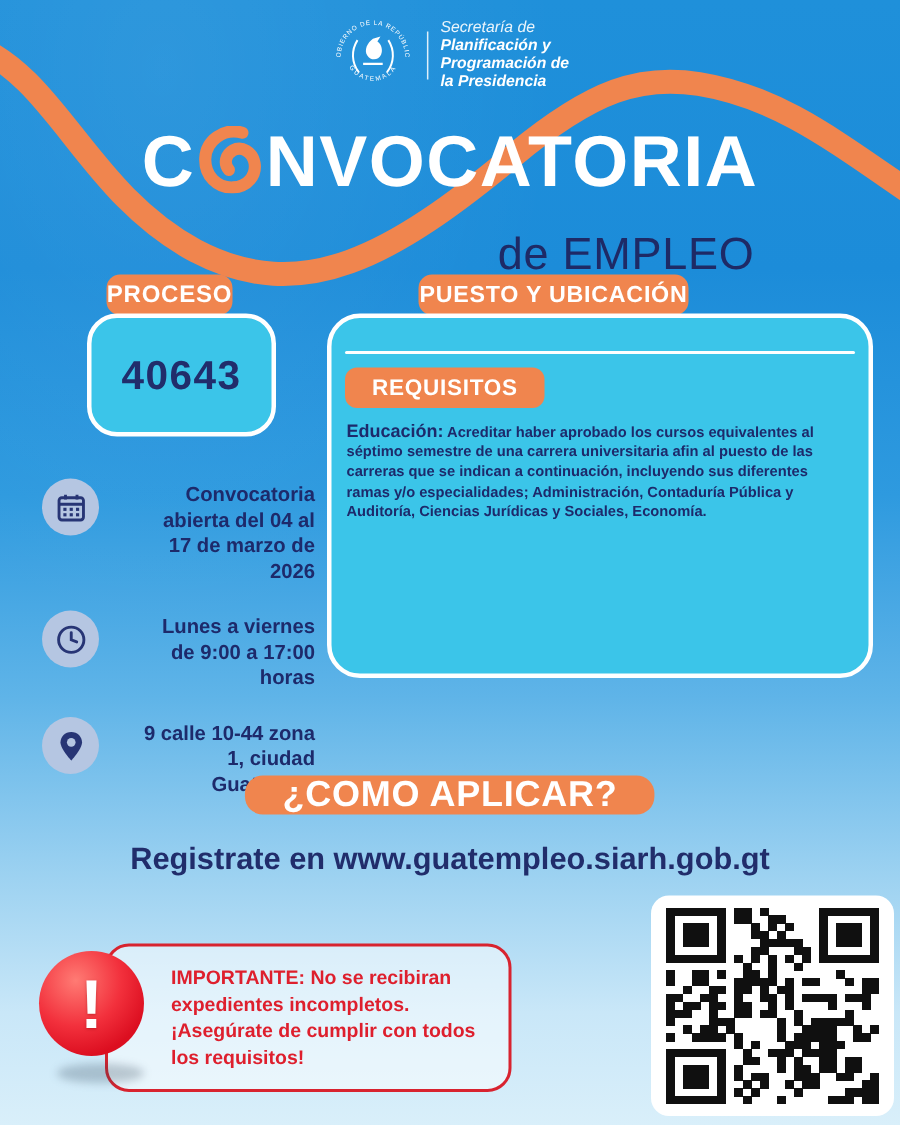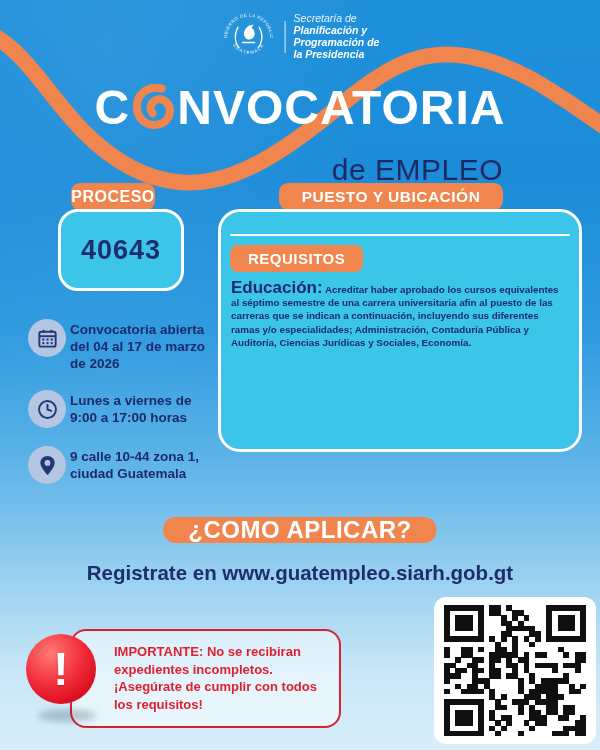--- a/index.html
+++ b/index.html
@@ -27,38 +27,38 @@
   
   .title { position:absolute; top:84px; left:0; right:0; text-align:center; color:#fff;
            font-size:48px; font-weight:bold; letter-spacing:1px; line-height:48px; }
   .swirl-o { width:45px; height:45px; display:inline-block; vertical-align:-5px; margin:0 1px; }
   .subtitle { position:absolute; top:127px; right:97px; color:#1E2A66; font-size:30px; font-weight:normal; letter-spacing:.5px;margin-top:26px; }
 
   
   .tab { position:absolute; background:#F0854E; color:#fff; font-weight:bold;
          display:flex; align-items:center; justify-content:center; border-radius:9px; letter-spacing:.5px; }
   .tab-proceso { left:71px; top:183px; width:84px; height:27px; font-size:16px; }
-  .tab-puesto  { left:279px; top:183px; width:224px; height:27px; font-size:15.5px; }
+  .tab-puesto  { left:279px; top:183px; width:180px; height:27px; font-size:15.5px; }
 
   
   .cyan-box { position:absolute; background:#3BC5E9; border:3px solid #fff; border-radius:20px; }
   .proceso-box { left:58px; top:209px; width:126px; height:82px;
                  display:flex; align-items:center; justify-content:center; }
   .proceso-number { color:#212D6B; font-size:27px; font-weight:bold; letter-spacing:1px; }
   .puesto-box { left:218px; top:209px; width:364px; height:243px; border-radius:22px; padding-top:13px; text-align:center; }
   .job-title { color:#1D2A6B; font-size:17.5px; line-height:20px; font-weight:bold; padding:0 32px; }
   .job-meta { color:#1D2A6B; font-size:10px; line-height:12.5px; font-weight:bold; margin-top:9px; padding:0 14px; }
   .rule { height:2px; background:#fff; margin:9px 9px 0; border-radius:1px; }
   .tab-req { position:static; display:inline-flex; margin:9px 0 0 9px; float:left; padding:5px 18px; font-size:15px; border-radius:8px; }
   .req-p { clear:both; text-align:left; color:#1D2A6B; font-weight:bold; font-size:9.8px; line-height:13.2px; padding:9px 14px 0 10px; }
-  .req-p .lead { font-size:17px; }
+  .req-p .lead { font-size:12px; }
 
   
   .info-list { position:absolute; left:28px; top:319px; width:182px; list-style:none; }
-  .info-item { display:flex; gap:4px; margin-bottom:18px; align-items:flex-start; }
+  .info-item { display:flex; gap:24px; margin-bottom:18px; align-items:flex-start;text-align:right; }
   .icon-circle { width:38px; height:38px; border-radius:50%; background:#B5C6E2; flex:0 0 auto;
                  display:flex; align-items:center; justify-content:center; color:#273575; }
   .icon-circle svg { width:23px; height:23px; }
   .info-text { color:#1D2A6B; font-size:13.5px; line-height:17px; font-weight:bold; padding-top:2px; }
 
   
   .apply-tab { position:absolute; top:517px; left:50%; transform:translateX(-50%); height:26px;
                padding:0 25px; font-size:24px; border-radius:12px; white-space:nowrap; }
   .register { position:absolute; top:561px; left:0; right:0; text-align:center;
               color:#212D6B; font-size:20.5px; font-weight:bold; }

